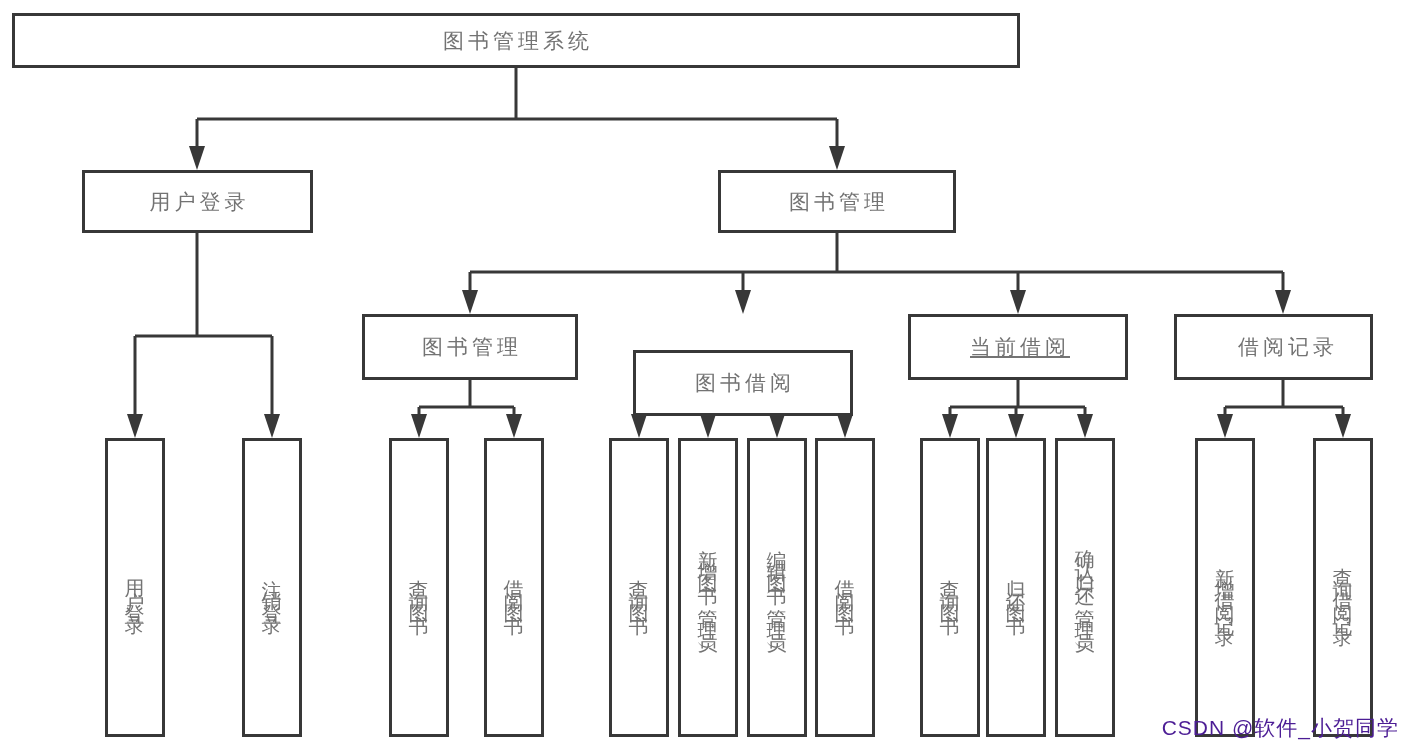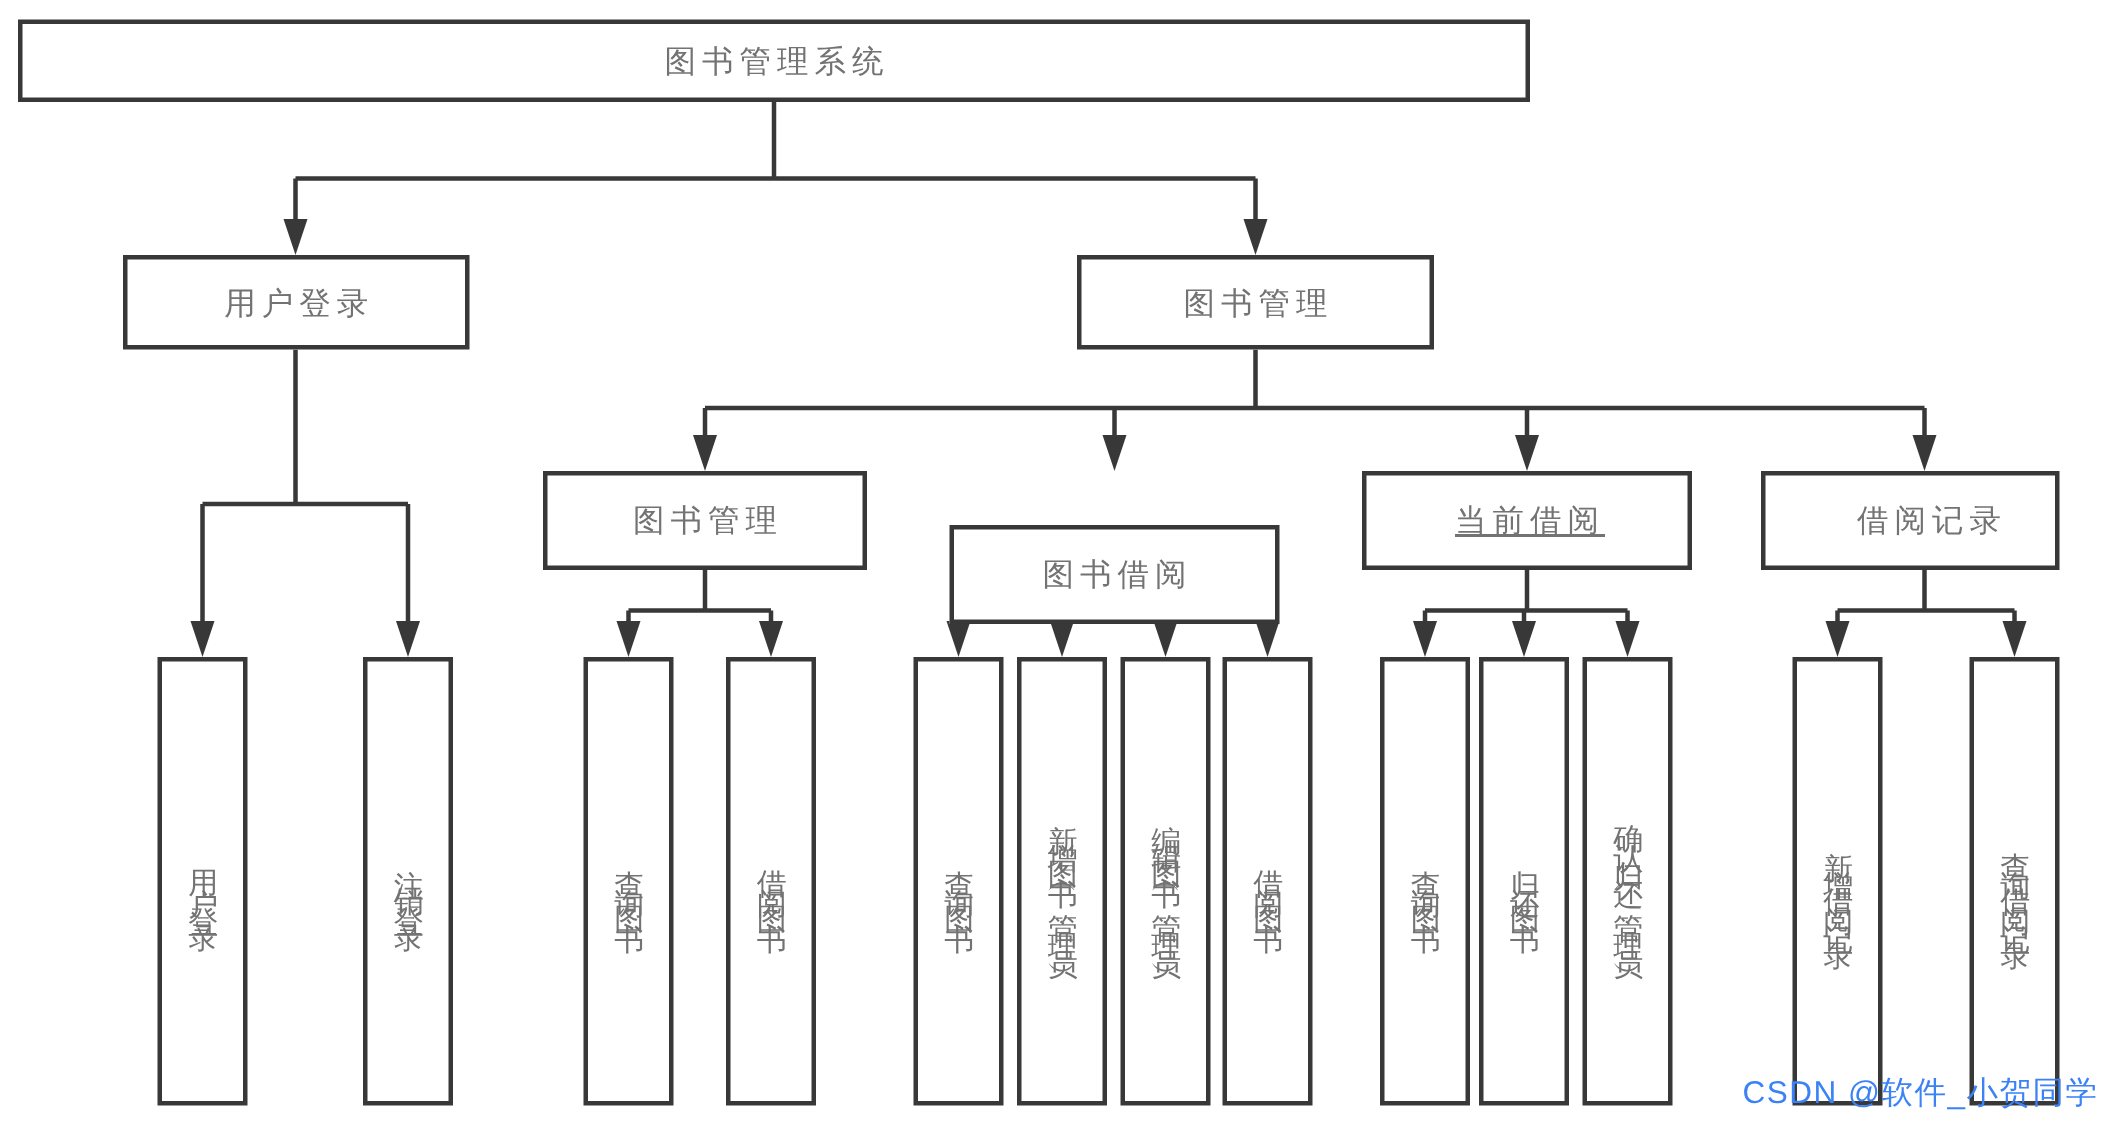--- a/index.html
+++ b/index.html
@@ -39,21 +39,21 @@
     line-height: 1.1;
     letter-spacing: 12px;
     white-space: nowrap;
   }
   .watermark {
     position: absolute;
     right: 6px;
     bottom: 5px;
     z-index: 3;
     font-size: 21px;
-    color: #3b82f6;
+    color: #4c1d95;
     letter-spacing: 1px;
     white-space: nowrap;
   }
 </style>
 </head>
 <body>
 
 <div class="canvas">
 
   <svg class="connectors" width="1405" height="747" viewBox="0 0 1405 747">

